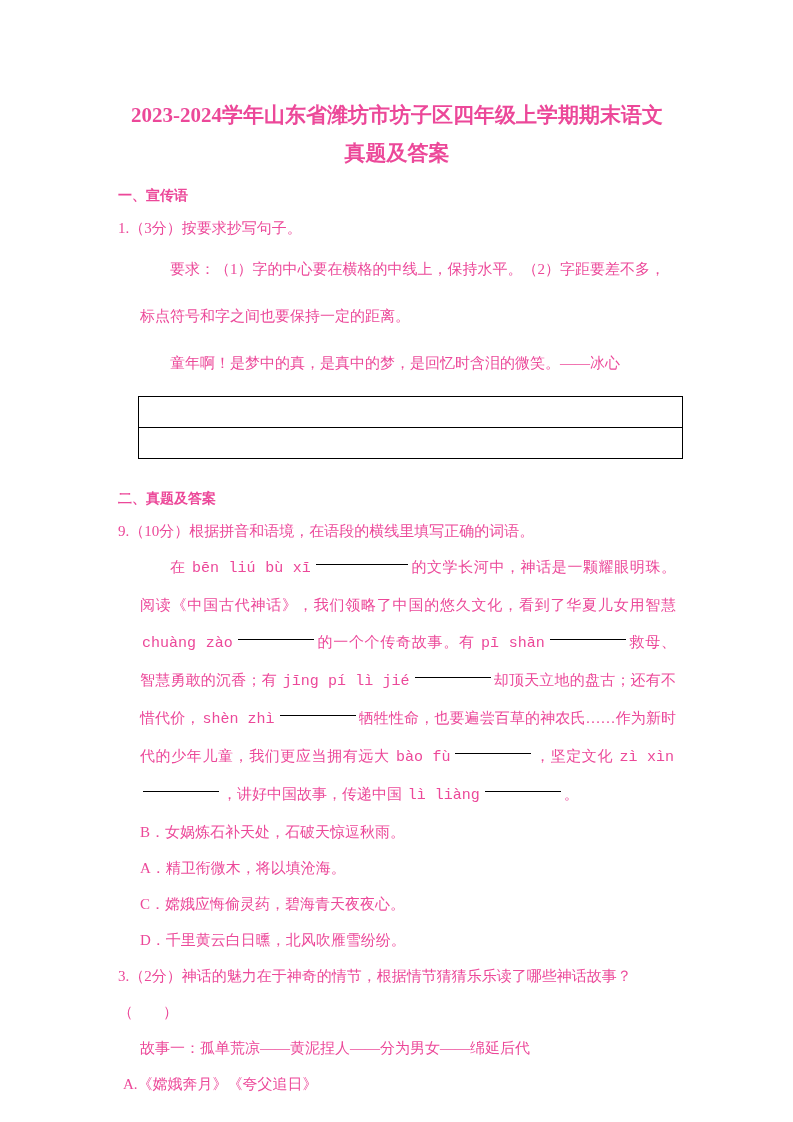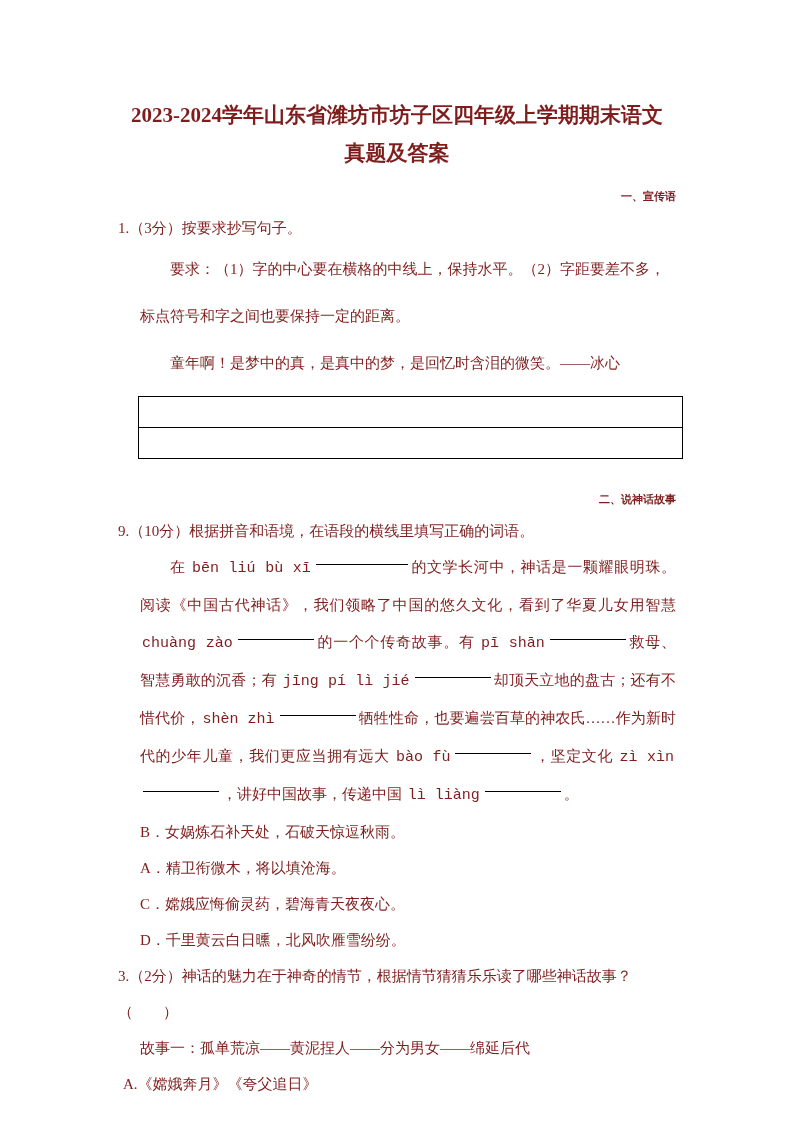--- a/index.html
+++ b/index.html
@@ -5,41 +5,40 @@
   html, body {
     margin: 0;
     padding: 0;
     background: #ffffff;
   }
   .page {
     width: 793px;
     height: 1122px;
     box-sizing: border-box;
     background: #ffffff;
-    color: #7f1d1d;
+    color: #ec4899;
     font-family: "Liberation Serif", "DejaVu Serif", serif;
     font-size: 15px;
     padding: 96px 117px 30px 118px;
     overflow: hidden;
     position: relative;
   }
   .doc-title {
     margin: 0 0 10px 0;
     font-size: 21px;
     font-weight: bold;
     text-align: center;
     line-height: 38px;
   }
   .title-line { display: block; }
   .sec-heading {
     font-weight: bold;
-    font-size: 11px;
+    font-size: 14px;
     line-height: 28px;
     margin-top: 8px;
-    text-align: right;
   }
   .sec-heading.s2 { margin-top: 26px; }
   .stem {
     line-height: 36px;
   }
   .para {
     margin: 0 0 0 22px;
     text-indent: 30px;
     line-height: 47px;
   }
@@ -89,21 +88,21 @@
 
   <p class="para">要求：（1）字的中心要在横格的中线上，保持水平。（2）字距要差不多，标点符号和字之间也要保持一定的距离。</p>
 
   <p class="para">童年啊！是梦中的真，是真中的梦，是回忆时含泪的微笑。——冰心</p>
 
   <div class="writing-box">
     <div class="wrow"></div>
     <div class="wrow"></div>
   </div>
 
-  <div class="sec-heading s2">二、说神话故事</div>
+  <div class="sec-heading s2">二、真题及答案</div>
 
   <div class="stem">9.（10分）根据拼音和语境，在语段的横线里填写正确的词语。</div>
 
   <p class="para passage"><span class="txt">在 </span><span class="pinyin">bēn liú bù xī</span><span class="blank" style="width: 92px;">&nbsp;</span><span class="txt">的文学长河中，神话是一颗耀眼明珠。阅读《中国古代神话》，我们领略了中国的悠久文化，看到了华夏儿女用智慧 </span><span class="pinyin">chuàng zào</span><span class="blank" style="width: 76px;">&nbsp;</span><span class="txt">的一个个传奇故事。有 </span><span class="pinyin">pī shān</span><span class="blank" style="width: 76px;">&nbsp;</span><span class="txt">救母、智慧勇敢的沉香；有 </span><span class="pinyin">jīng pí lì jié</span><span class="blank" style="width: 76px;">&nbsp;</span><span class="txt">却顶天立地的盘古；还有不惜代价，</span><span class="pinyin">shèn zhì</span><span class="blank" style="width: 76px;">&nbsp;</span><span class="txt">牺牲性命，也要遍尝百草的神农氏……作为新时代的少年儿童，我们更应当拥有远大 </span><span class="pinyin">bào fù</span><span class="blank" style="width: 76px;">&nbsp;</span><span class="txt">，坚定文化 </span><span class="pinyin">zì xìn</span><span class="blank" style="width: 76px;">&nbsp;</span><span class="txt">，讲好中国故事，传递中国 </span><span class="pinyin">lì liàng</span><span class="blank" style="width: 76px;">&nbsp;</span><span class="txt">。</span></p>
 
 
   <div class="option">B．女娲炼石补天处，石破天惊逗秋雨。</div>
   <div class="option">A．精卫衔微木，将以填沧海。</div>
   <div class="option">C．嫦娥应悔偷灵药，碧海青天夜夜心。</div>
   <div class="option">D．千里黄云白日曛，北风吹雁雪纷纷。</div>

